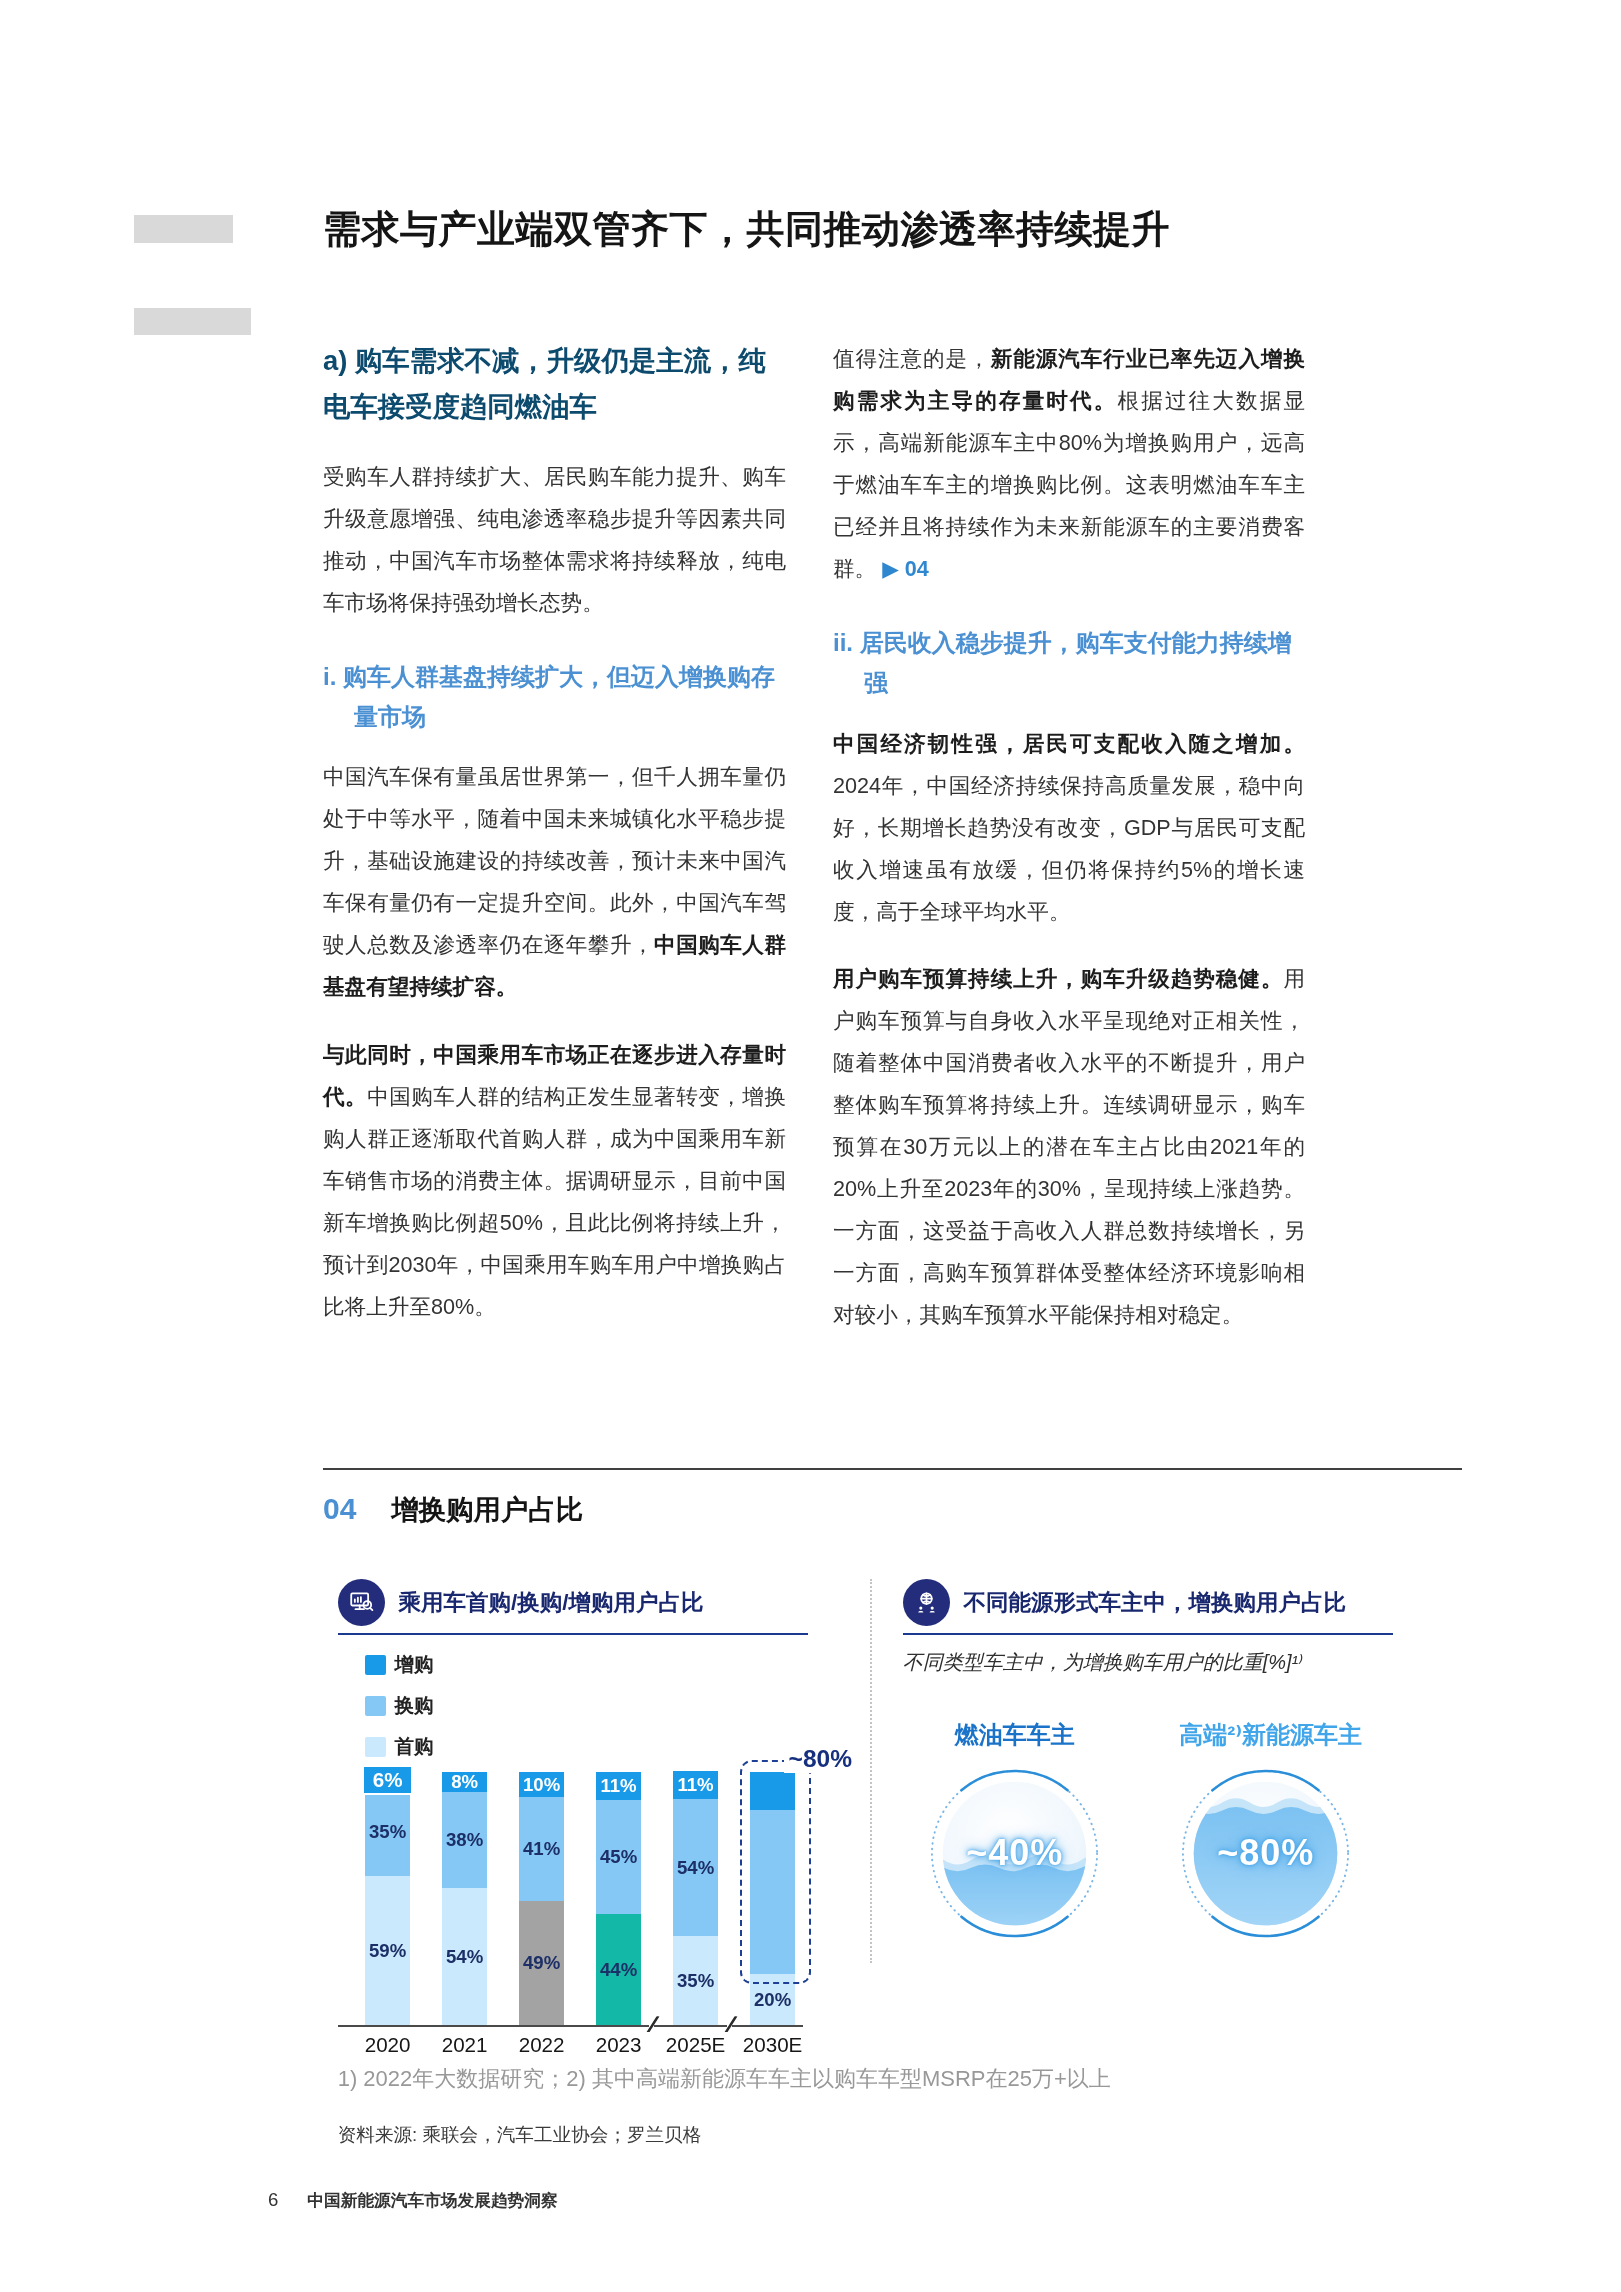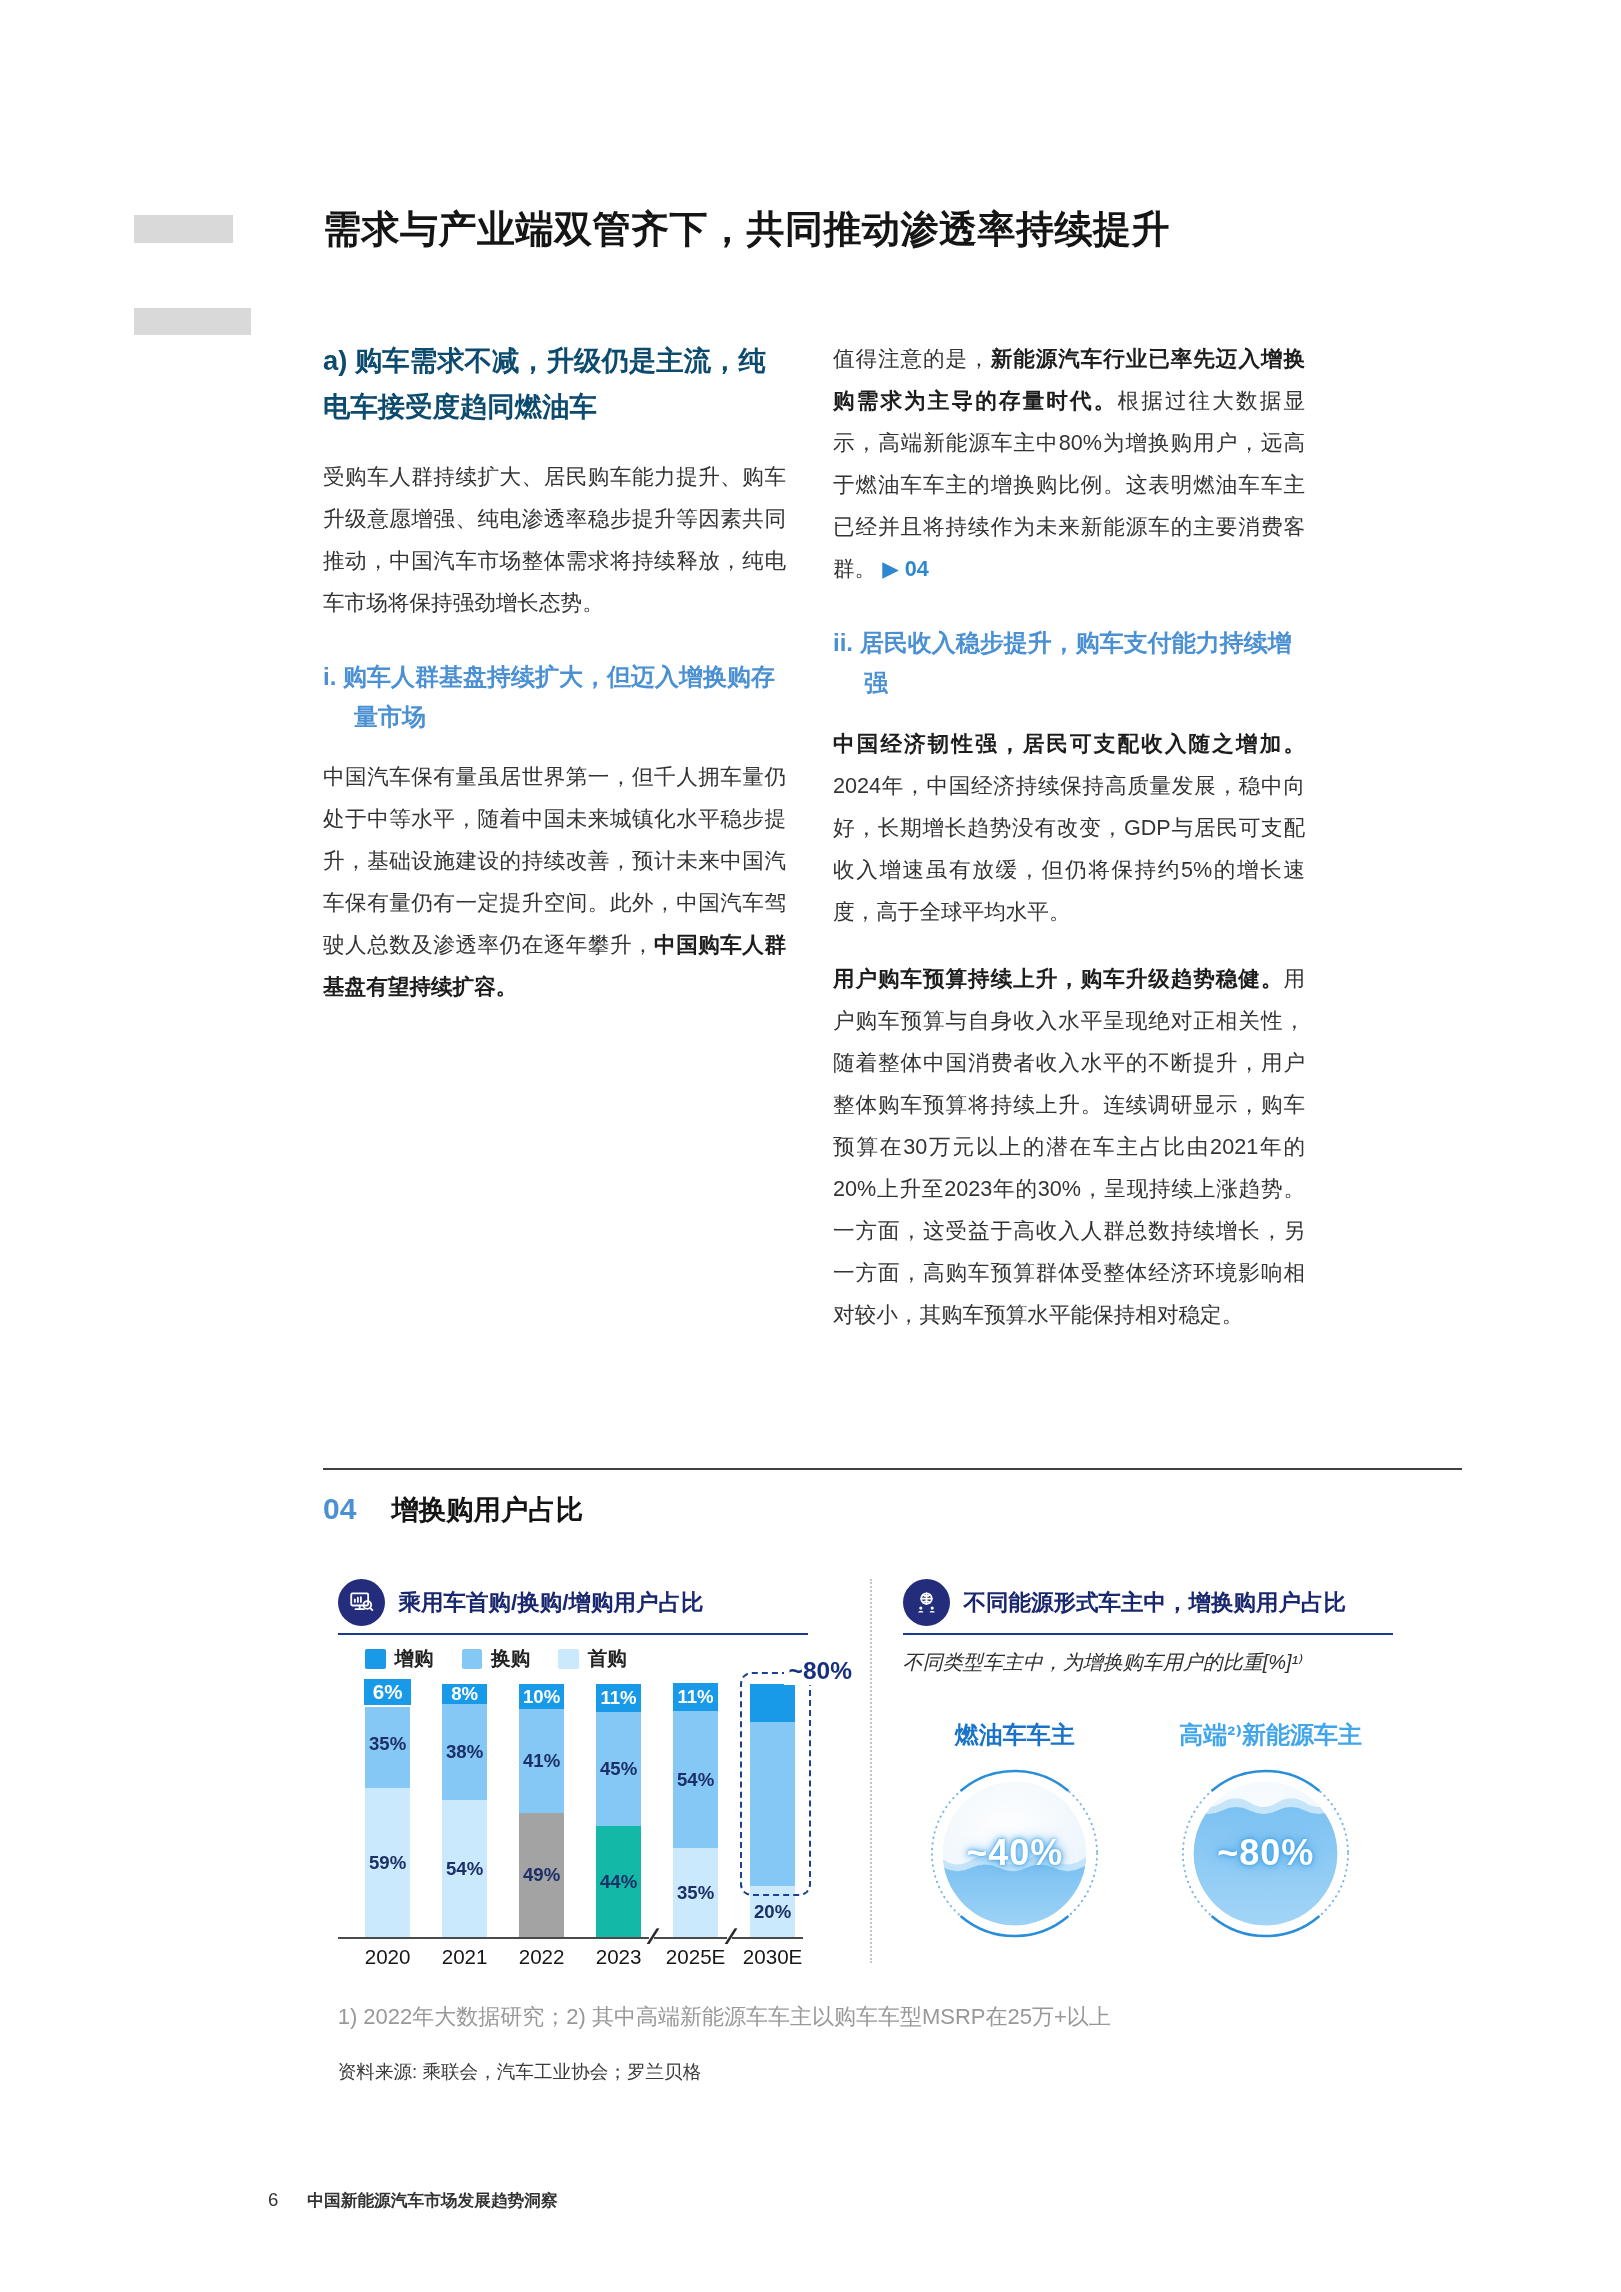--- a/index.html
+++ b/index.html
@@ -32,21 +32,21 @@
 
   .panels { display: flex; margin-top: 51px; position: relative; align-items: flex-start; }
   .panel-left { width: 470px; margin-left: 14.7px; }
   .v-sep { border-left: 2px dotted #c4c4c4; margin-left: 62px; height: 384px; flex: 0 0 0; }
   .panel-right { width: 490px; margin-left: 31px; }
 
   .panel-header { display: flex; align-items: center; gap: 13.7px; border-bottom: 2.9px solid #1b3a8f; padding-bottom: 7.8px; }
   .icon-circle { width: 47px; height: 47px; border-radius: 50%; background: #232d7c; display: flex; align-items: center; justify-content: center; flex: 0 0 47px; }
   .panel-title { font-size: 22.5px; font-weight: 800; color: #19276f; }
 
-  .legend { display: flex; gap: 28px; margin-top: 10px; margin-left: 27.4px; }
+  .legend { display: flex; gap: 14px; margin-top: 16px; margin-left: 27.4px; flex-direction: column; }
   .legend-item { display: flex; align-items: center; gap: 8.8px; font-size: 19.6px; font-weight: 700; color: #222; }
   .swatch { width: 20.6px; height: 20.6px; border-radius: 2px; }
 
   .plot { position: relative; margin-top: 11.8px; height: 253px; width: 465px; }
   #bars { position: absolute; left: 27.4px; bottom: 0; display: flex; gap: 32px; align-items: flex-end; }
   .bar { width: 45px; display: flex; flex-direction: column; }
   .seg { position: relative; display: flex; align-items: center; justify-content: center; flex-shrink: 0; }
   .seglabel { font-size: 18.6px; font-weight: 700; color: #1c2f66; white-space: nowrap; }
   .seglabel.on-dark { color: #fff; }
   .seglabel.boxed { border: 2.9px solid #fff; padding: 1px 8.8px; font-size: 20.6px; z-index: 3; position: relative; border-radius: 2px; }
@@ -84,20 +84,21 @@
 <div class="deco" id="deco2"></div>
 
 <h1 class="page-title">需求与产业端双管齐下，共同推动渗透率持续提升</h1>
 
 <div class="columns">
   <div class="col">
     <h2 class="h-a">a) 购车需求不减，升级仍是主流，纯电车接受度趋同燃油车</h2>
     <p class="body"><span>受购车人群持续扩大、居民购车能力提升、购车升级意愿增强、纯电渗透率稳步提升等因素共同推动，中国汽车市场整体需求将持续释放，纯电车市场将保持强劲增长态势。</span></p>
     <h3 class="h-sub">i. 购车人群基盘持续扩大，但迈入增换购存量市场</h3>
     <p class="body"><span>中国汽车保有量虽居世界第一，但千人拥车量仍处于中等水平，随着中国未来城镇化水平稳步提升，基础设施建设的持续改善，预计未来中国汽车保有量仍有一定提升空间。此外，中国汽车驾驶人总数及渗透率仍在逐年攀升，</span><span class="b">中国购车人群基盘有望持续扩容。</span></p>
+    <p class="body"><span class="b">与此同时，中国乘用车市场正在逐步进入存量时代。</span><span>中国购车人群的结构正发生显著转变，增换购人群正逐渐取代首购人群，成为中国乘用车新车销售市场的消费主体。据调研显示，目前中国新车增换购比例超50%，且此比例将持续上升，预计到2030年，中国乘用车购车用户中增换购占比将上升至80%。</span></p>
   </div>
   <div class="col right">
     <p class="body"><span>值得注意的是，</span><span class="b">新能源汽车行业已率先迈入增换购需求为主导的存量时代。</span><span>根据过往大数据显示，高端新能源车主中80%为增换购用户，远高于燃油车车主的增换购比例。这表明燃油车车主已经并且将持续作为未来新能源车的主要消费客群。</span><span class="b accent">  ▶ 04</span></p>
     <h3 class="h-sub">ii. 居民收入稳步提升，购车支付能力持续增强</h3>
     <p class="body"><span class="b">中国经济韧性强，居民可支配收入随之增加。</span><span>2024年，中国经济持续保持高质量发展，稳中向好，长期增长趋势没有改变，GDP与居民可支配收入增速虽有放缓，但仍将保持约5%的增长速度，高于全球平均水平。</span></p>
     <p class="body"><span class="b">用户购车预算持续上升，购车升级趋势稳健。</span><span>用户购车预算与自身收入水平呈现绝对正相关性，随着整体中国消费者收入水平的不断提升，用户整体购车预算将持续上升。连续调研显示，购车预算在30万元以上的潜在车主占比由2021年的20%上升至2023年的30%，呈现持续上涨趋势。一方面，这受益于高收入人群总数持续增长，另一方面，高购车预算群体受整体经济环境影响相对较小，其购车预算水平能保持相对稳定。</span></p>
   </div>
 </div>
 
 <div class="exhibit">

